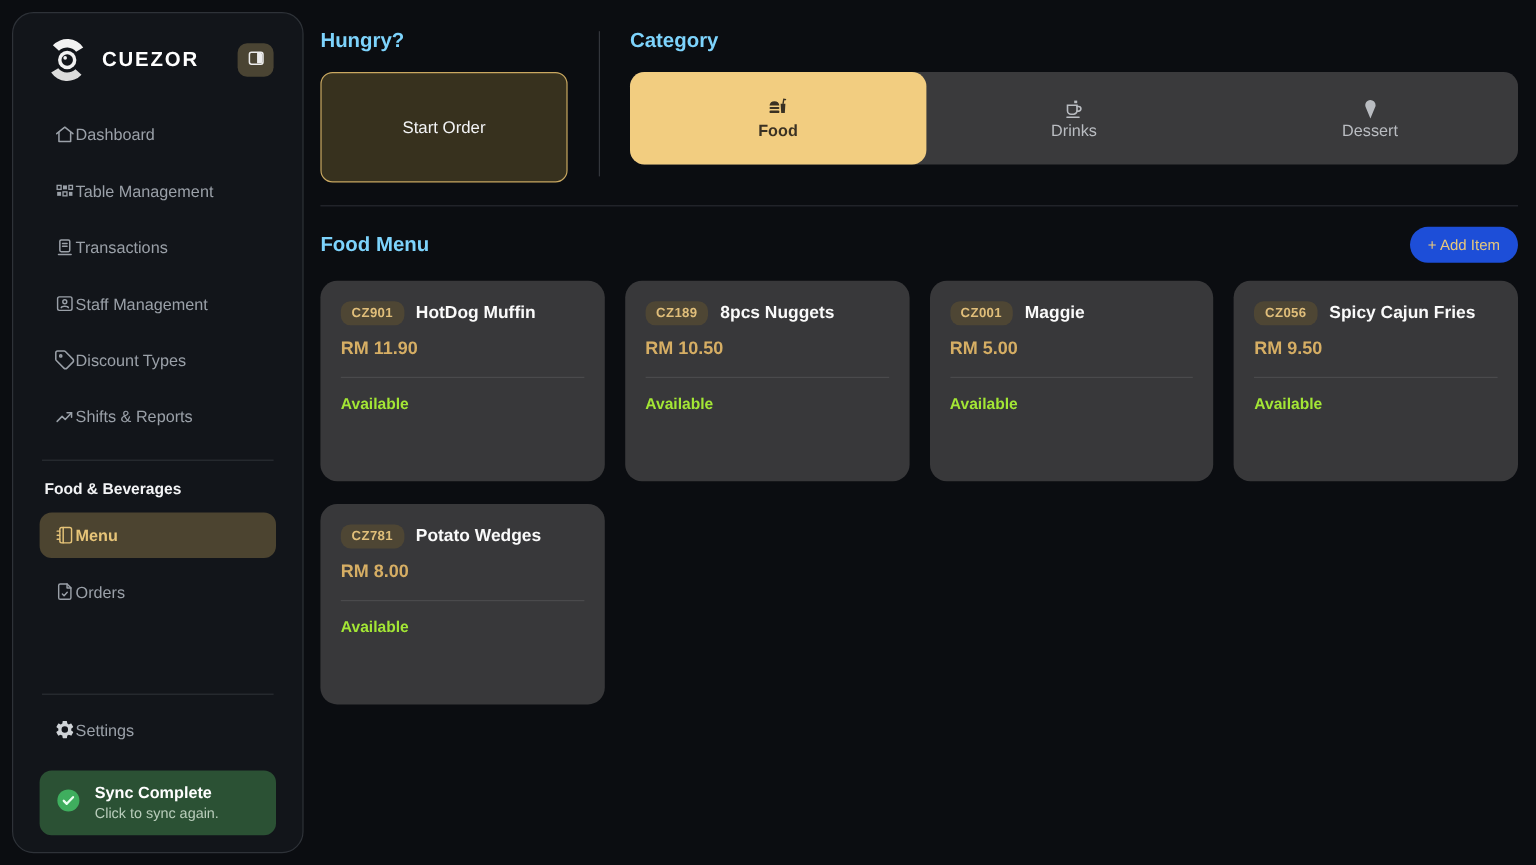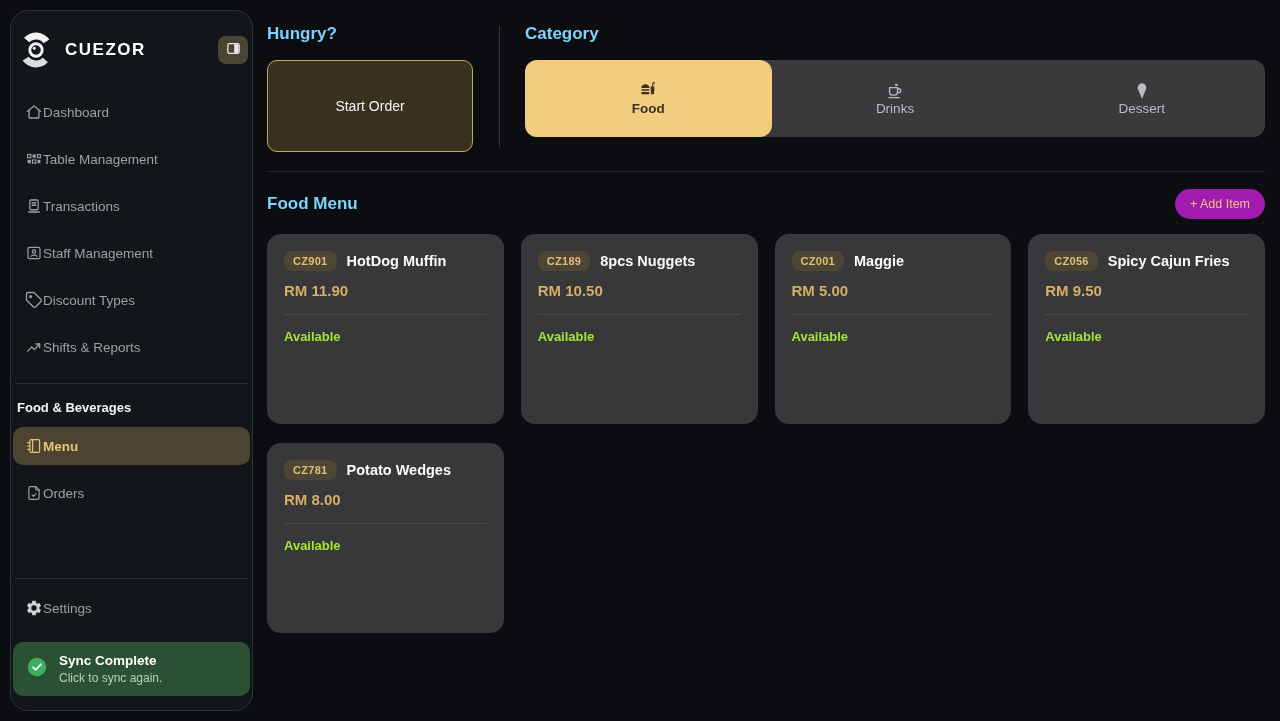--- a/index.html
+++ b/index.html
@@ -9,21 +9,21 @@
     background:#0b0d11;
     font-family:"Liberation Sans", sans-serif;
     -webkit-font-smoothing:antialiased;
   }
   .app { display:flex; width:100%; height:100%; padding:10px 15px 10px 10px; gap:14px; }
 
   
   .sidebar {
     width:243px; min-width:243px; height:100%;
     background:#12151a; border:1px solid #2e3238; border-radius:18px;
-    display:flex; flex-direction:column; padding:18px 2px 14px;
+    display:flex; flex-direction:column; padding:18px 22px 14px;
   }
   .sidebar-header { display:flex; align-items:center; gap:8px; padding:0 2px 6px; }
   .logo svg { width:42px; height:42px; display:block; }
   .brand { color:#ffffff; font-weight:700; font-size:17px; letter-spacing:1.5px; flex:1; }
   .collapse-btn {
     width:30px; height:28px; background:#4a4433; border:none; border-radius:8px;
     display:flex; align-items:center; justify-content:center; cursor:pointer; padding:0;
   }
   .collapse-btn svg { width:17px; height:17px; }
   .sidebar nav { display:flex; flex-direction:column; }
@@ -66,26 +66,26 @@
     flex:1; display:flex; flex-direction:column; align-items:center; justify-content:center;
     gap:0; color:#b9bcc1; font-size:13.5px; border-radius:12px; cursor:pointer;
   }
   .tab .tab-icon { width:20px; height:20px; display:flex; }
   .tab .tab-icon svg { width:20px; height:20px; }
   .tab.active { background:#f2cd80; color:#3a3123; font-weight:600; }
   .h-rule { border:none; height:1px; background:#272a30; margin:19px 0 0; }
   .menu-header { display:flex; align-items:center; justify-content:space-between; margin:17px 0 15px; }
   .menu-header .h-title { margin:0; }
   .add-item {
-    background:#a21caf; color:#e8c87c; border:none; border-radius:999px;
+    background:#1d4ed8; color:#e8c87c; border:none; border-radius:999px;
     padding:8px 15px; font-size:12.5px; cursor:pointer;
     font-family:"Liberation Sans", sans-serif;
   }
   .cards { display:grid; grid-template-columns:repeat(4,1fr); gap:19px 17px; }
-  .card { background:#38383a; border-radius:14px; height:190px; padding:17px; cursor:pointer; }
+  .card { background:#38383a; border-radius:14px; height:167px; padding:17px; cursor:pointer; }
   .card-head { display:flex; align-items:center; gap:10px; }
   .badge {
     background:#4e4634; color:#e0be7a; font-size:11px; font-weight:600;
     padding:4px 9px; border-radius:8px; letter-spacing:.3px;
   }
   .card-name { color:#fafafa; font-weight:700; font-size:14.5px; }
   .price { color:#d6ae64; font-weight:700; font-size:15px; margin-top:11px; }
   .card-divider { height:1px; background:#4a4a4c; margin:15px 0 14px; }
   .status { color:#a3e635; font-size:13px; font-weight:600; }
 </style>

